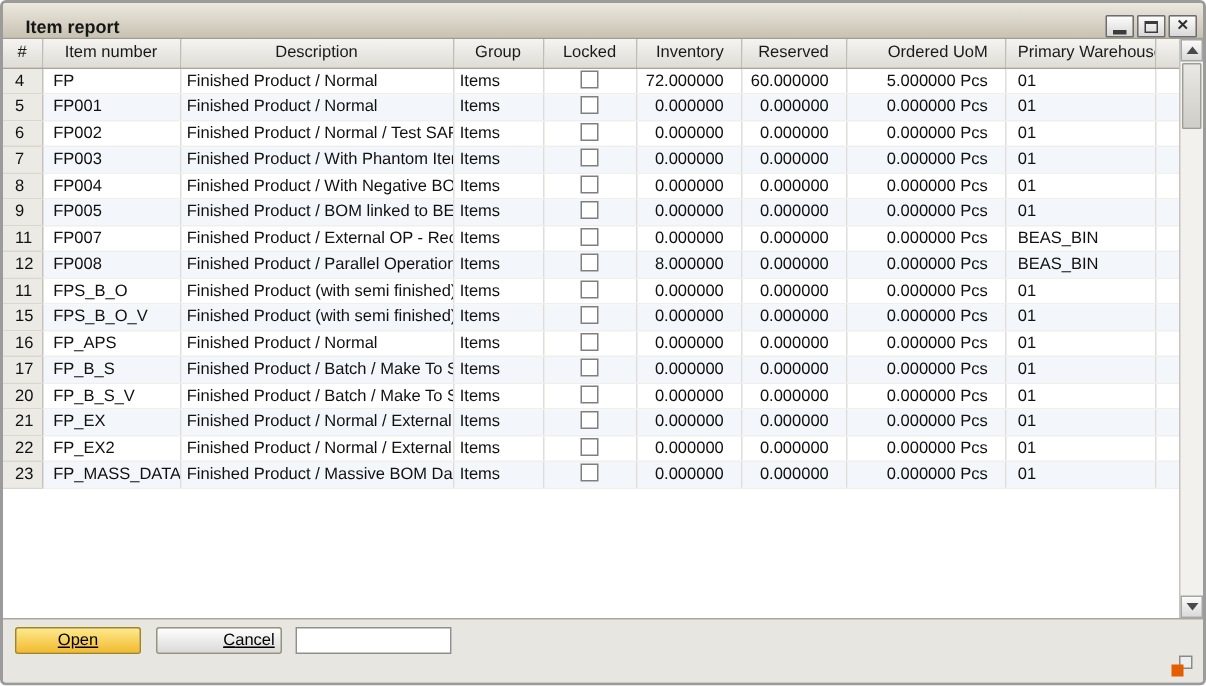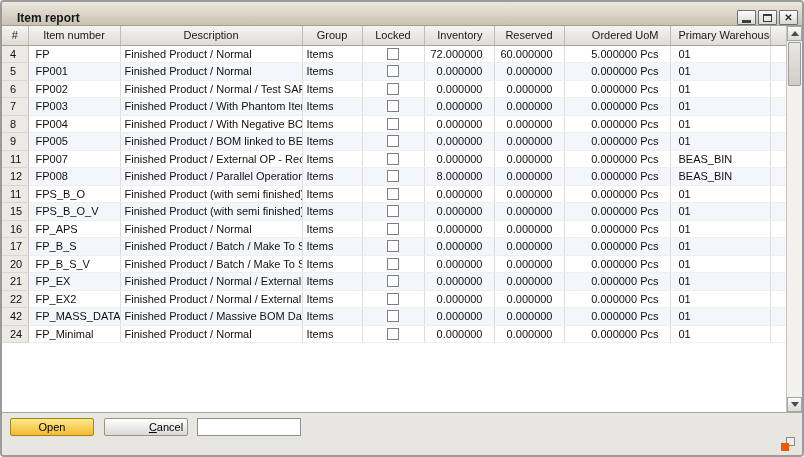--- a/index.html
+++ b/index.html
@@ -100,21 +100,21 @@
   
   .footer {
     flex:0 0 43px; height:43px;
     background:#e8e6e1; border-top:1px solid #aaa79e;
     display:flex; align-items:flex-start;
     padding:5px 8px 0 8px; position:relative;
   }
   .btn {
     width:84px; height:18px;
     font-family:"Liberation Sans", sans-serif; font-size:11px; color:#000;
-    border-radius:2px; cursor:default;
+    border-radius:2px; cursor:default;text-decoration:underline;
   }
   .btn-open {
     background:linear-gradient(#fde98c, #f3ba31);
     border:1px solid #a1861e;
     margin-right:10px;
   }
   .btn-cancel {
     background:linear-gradient(#ffffff, #d9d9d9);
     border:1px solid #97937f;
     padding-left:40px;
@@ -403,48 +403,34 @@
                 <span class="checkbox"></span>
               </td>
               <td class="num">0.000000</td>
               <td class="num">0.000000</td>
               <td class="num">0.000000 Pcs</td>
               <td class="c-wh">01</td>
               <td></td>
             </tr>
 
             <tr>
-              <td class="rownum">42</td>
+              <td class="rownum">23</td>
               <td class="c-item">FP_MASS_DATA</td>
               <td class="c-desc">Finished Product / Massive BOM Data</td>
               <td class="c-group">Items</td>
               <td class="c-locked">
                 <span class="checkbox"></span>
               </td>
               <td class="num">0.000000</td>
               <td class="num">0.000000</td>
               <td class="num">0.000000 Pcs</td>
               <td class="c-wh">01</td>
               <td></td>
             </tr>
 
-            <tr>
-              <td class="rownum">24</td>
-              <td class="c-item">FP_Minimal</td>
-              <td class="c-desc">Finished Product / Normal</td>
-              <td class="c-group">Items</td>
-              <td class="c-locked">
-                <span class="checkbox"></span>
-              </td>
-              <td class="num">0.000000</td>
-              <td class="num">0.000000</td>
-              <td class="num">0.000000 Pcs</td>
-              <td class="c-wh">01</td>
-              <td></td>
-            </tr>
           </tbody>
       </table>
     </div>
 
     <div class="scrollbar">
       <div class="sb-btn">
         <span class="tri-up"></span>
       </div>
       <div class="sb-track">
         <div class="sb-thumb"></div>

